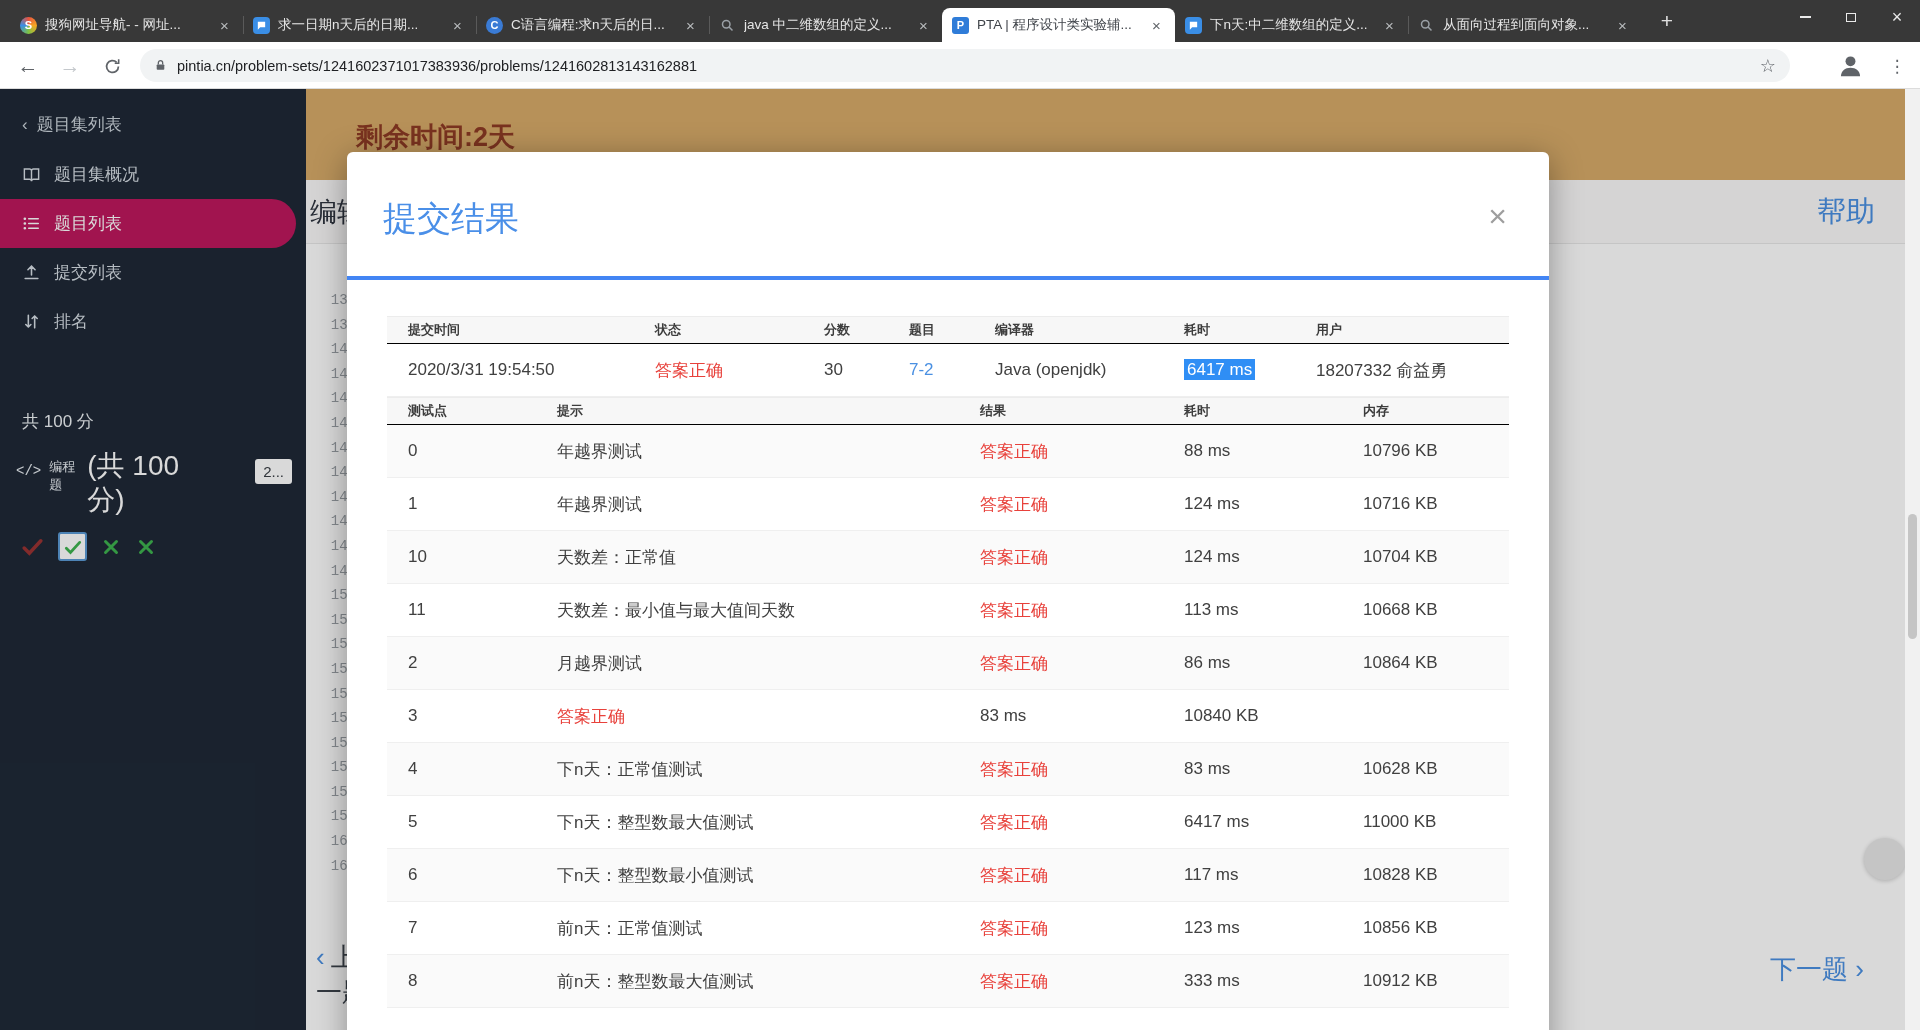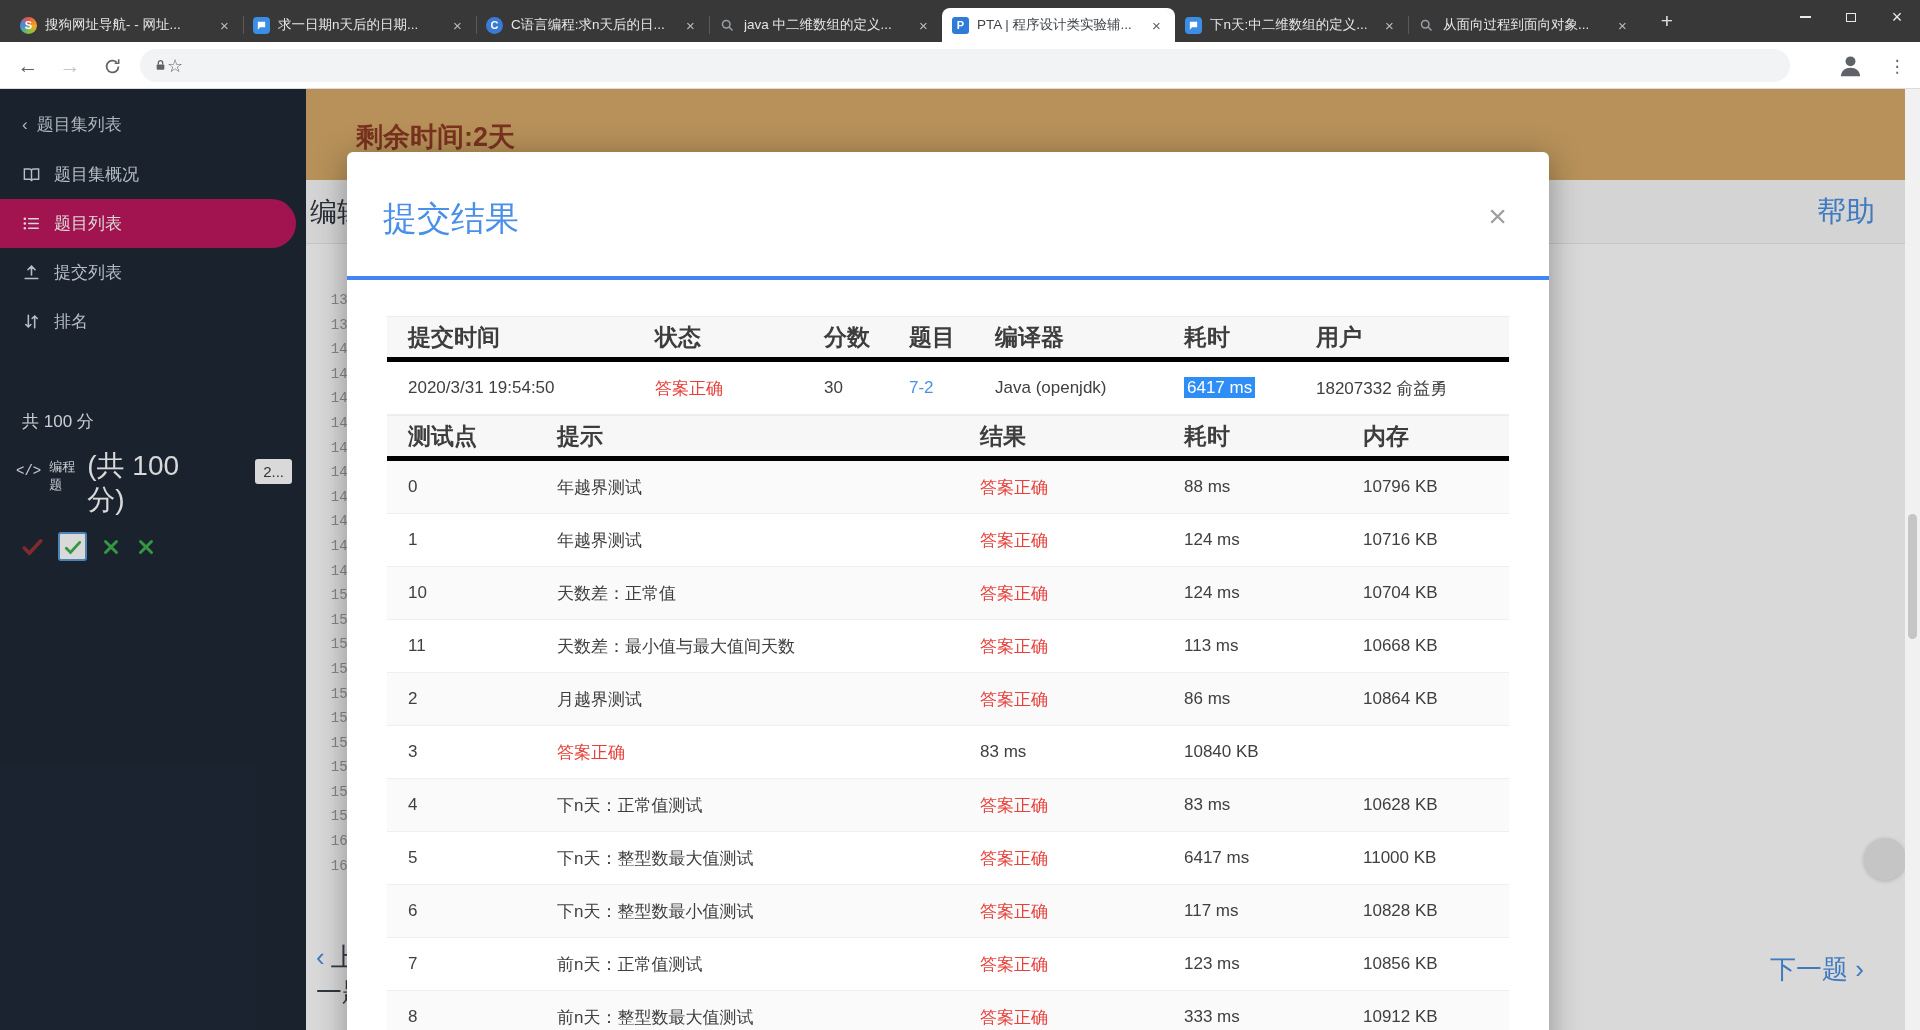--- a/index.html
+++ b/index.html
@@ -73,21 +73,21 @@
   
   .overlay { position:absolute; top:89px; left:0; right:15px; bottom:0; background:rgba(0,0,0,0.15); z-index:50; }
   .modal { position:absolute; left:347px; top:152px; width:1202px; height:1100px; background:#fff; border-radius:6px; box-shadow:0 6px 32px rgba(0,0,0,0.35); z-index:100; }
   .modal-header { position:relative; padding:44px 0 0 36px; }
   .modal-title { font-size:34px; color:#4a8fe8; }
   .modal-close { position:absolute; right:42px; top:48px; font-size:32px; color:#9e9e9e; line-height:1; }
   .modal-blue-bar { margin-top:34px; height:4px; background:#4285f4; }
   .modal-body { padding:36px 40px 0; }
   .grid-summary { display:grid; grid-template-columns:247px 169px 85px 86px 189px 132px 1fr; align-items:center; padding-left:21px; }
   .grid-tests { display:grid; grid-template-columns:149px 423px 204px 179px 1fr; align-items:center; padding-left:21px; }
-  .t-head { background:#f7f7f7; border-top:1px solid #ececec; border-bottom:5px solid #000000; height:46px; font-weight:700; font-size:23px; color:#3d3d3d; }
+  .t-head { background:#f7f7f7; border-top:1px solid #ececec; border-bottom:1px solid #000000; height:28px; font-weight:700; font-size:13px; color:#3d3d3d; }
   .t-row { height:53px; font-size:17px; color:#404040; border-bottom:1px solid #efefef; }
   #test-rows .t-row:nth-child(odd) { background:#fafafa; }
   .result-red { color:#e8413b; }
   .link-blue { color:#4a90e2; }
   .sel-blue { background:#2f8ef5; color:#fff; padding:1px 3px; }
 </style>
 </head>
 <body>
 
 <div class="tabstrip">
@@ -163,20 +163,21 @@
     <svg width="19" viewBox="0 0 24 24" fill="none" stroke="#5f6368" stroke-width="2.2">
         <path d="M19.5 12a7.5 7.5 0 1 1-2.2-5.3"></path>
         <path d="M19.8 2.8v5h-5" stroke-width="2"></path>
       </svg>
   </div>
   <div class="omnibox">
     <svg width="13" viewBox="0 0 24 24">
         <rect x="5" y="10" width="14" height="10" rx="1.5" fill="#5f6368"></rect>
         <path d="M8 10V7a4 4 0 0 1 8 0v3" fill="none" stroke="#5f6368" stroke-width="2.4"></path>
       </svg>
+    <div class="url-text">pintia.cn/problem-sets/1241602371017383936/problems/1241602813143162881</div>
     <span class="omni-star">☆</span>
   </div>
   <div class="avatar">
     <svg width="27" viewBox="0 0 24 24">
         <circle cx="12" cy="8.3" r="4.4" fill="#5f6368"></circle>
         <path d="M3.5 21.5c0-4.7 3.8-7.6 8.5-7.6s8.5 2.9 8.5 7.6z" fill="#5f6368"></path>
       </svg>
   </div>
   <div class="menu-dots">⋮</div>
 </div>

